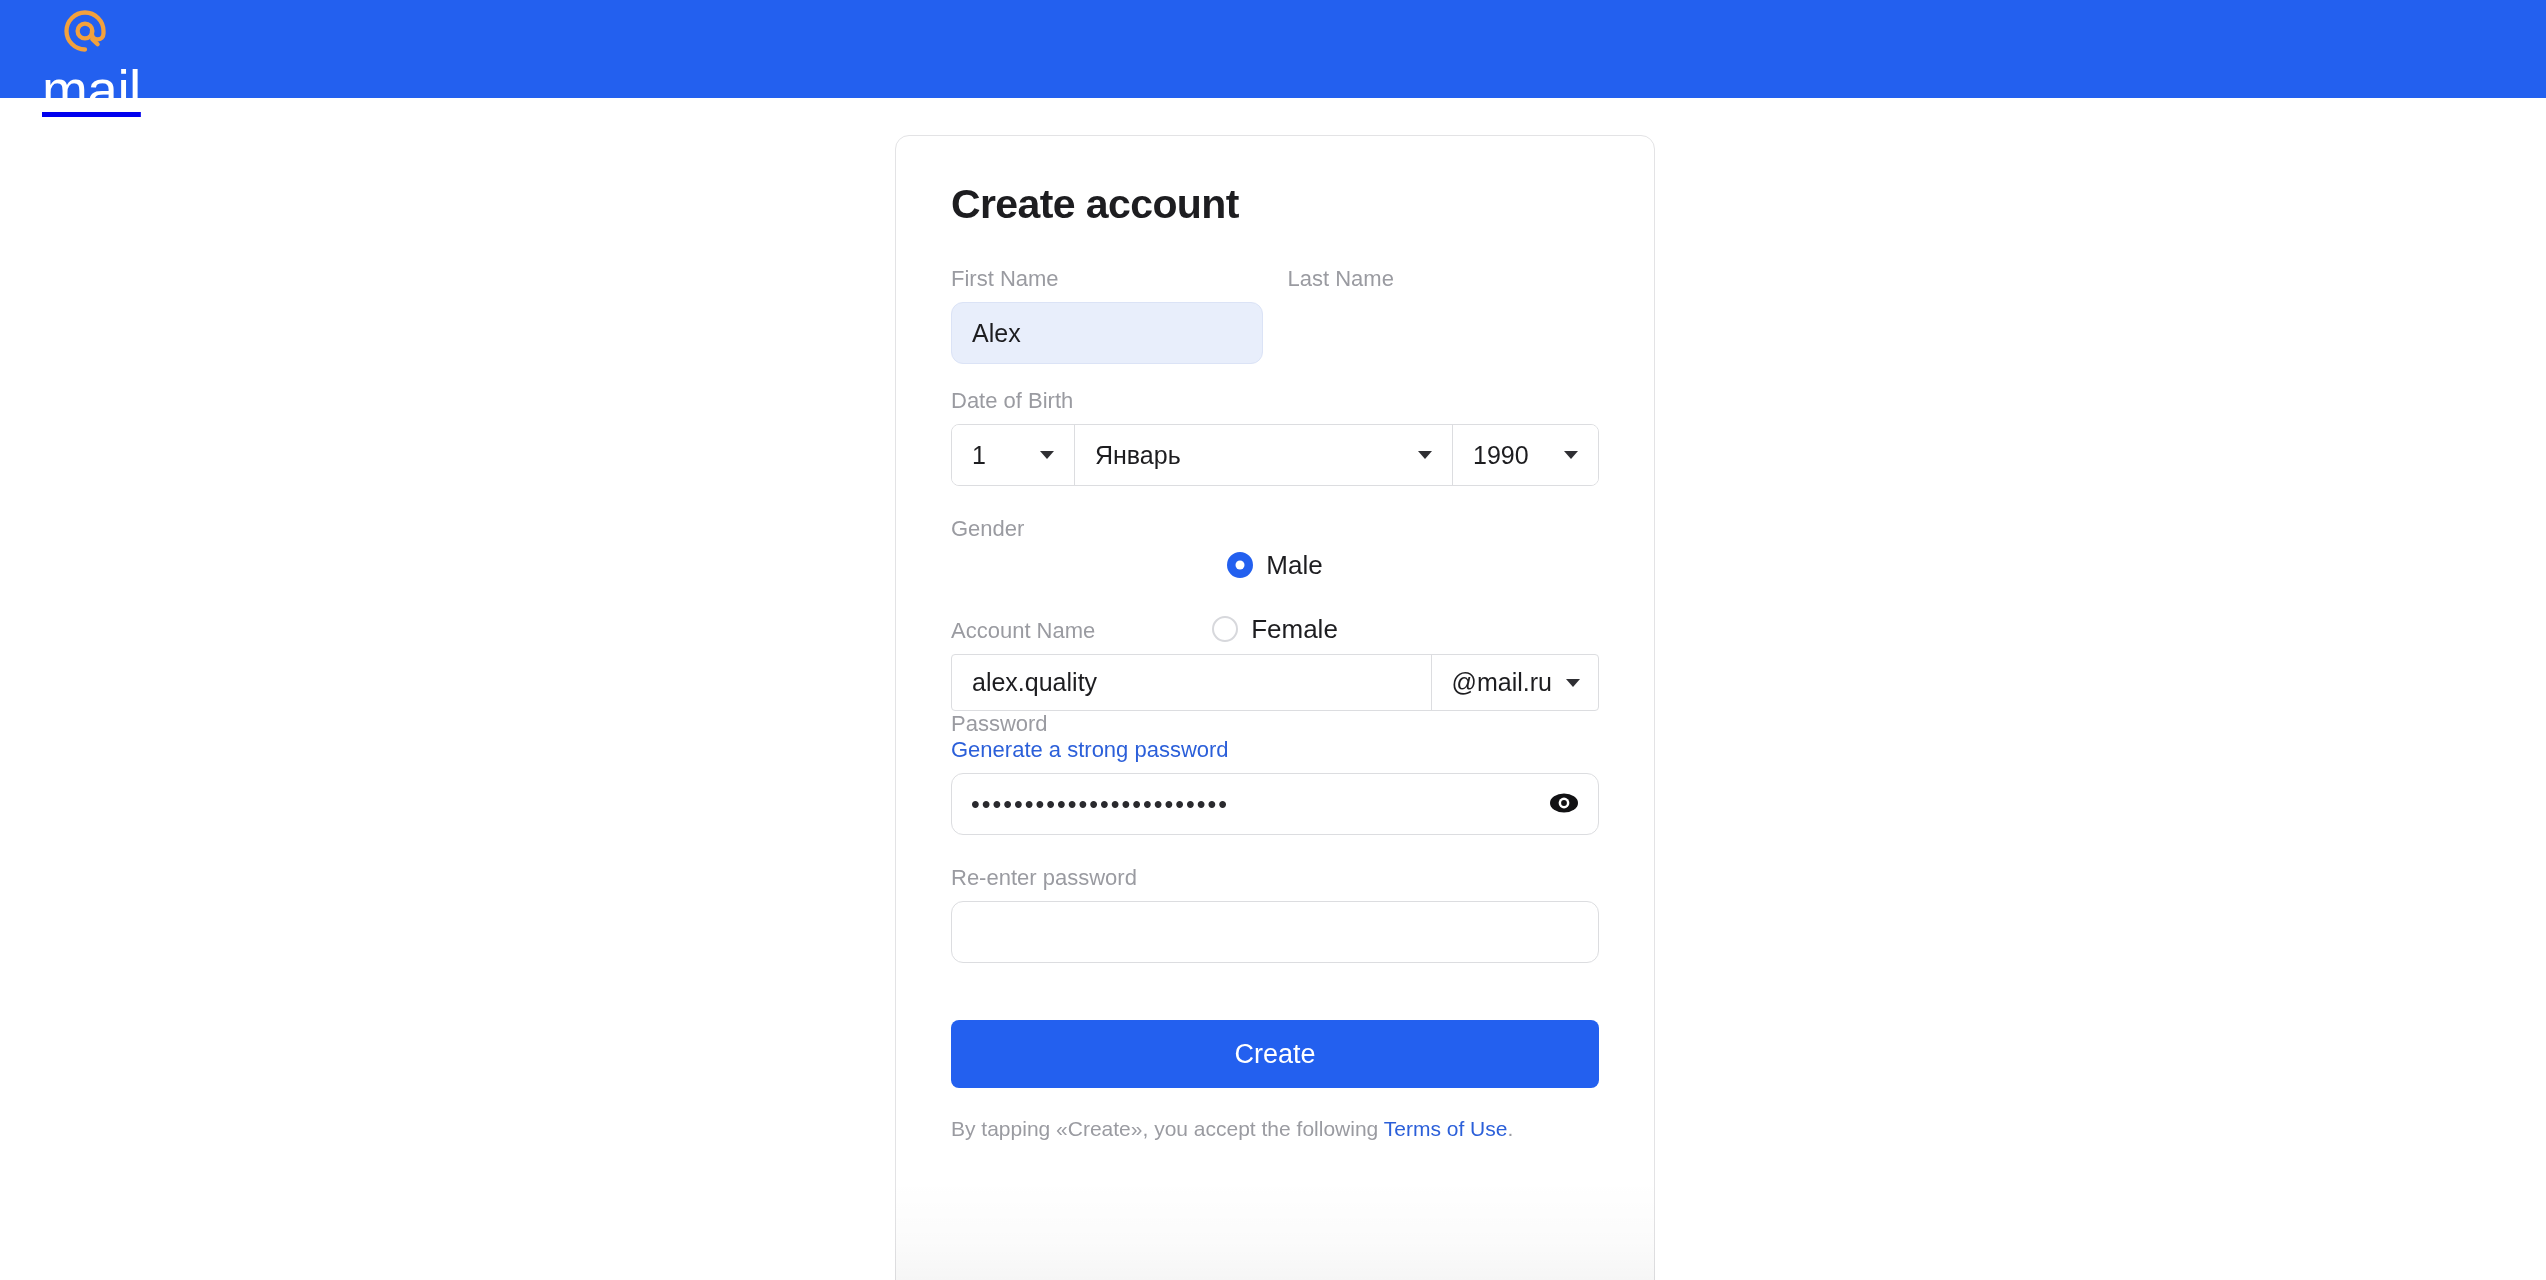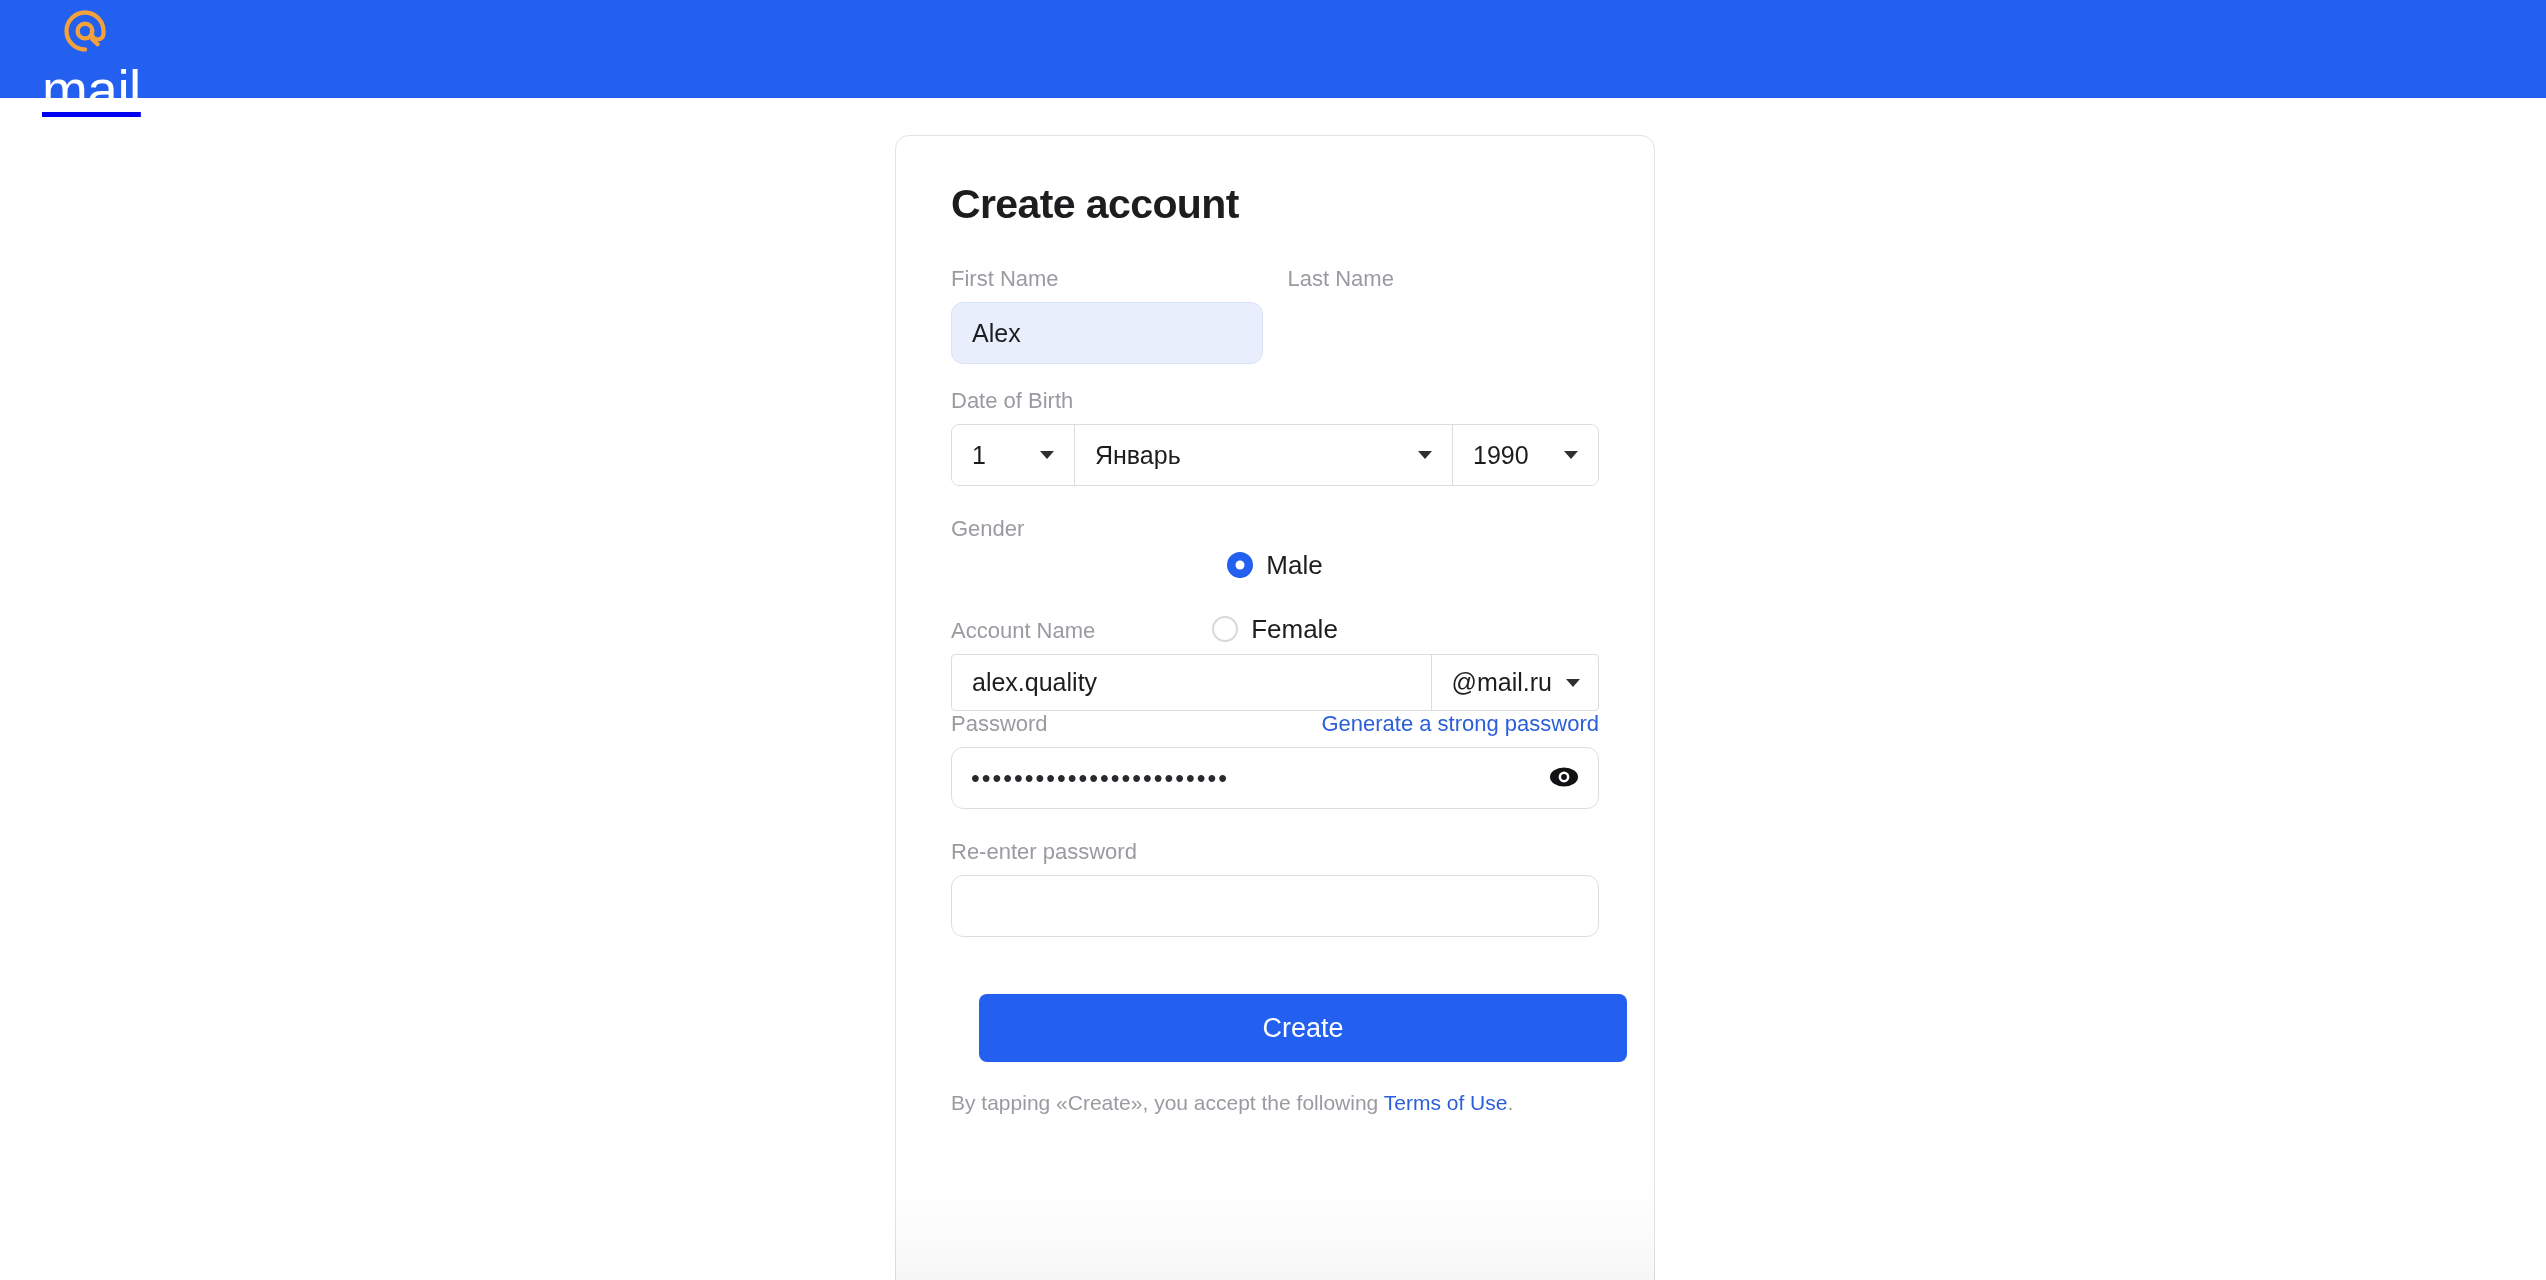--- a/index.html
+++ b/index.html
@@ -82,20 +82,21 @@
     line-height: 26px;
     color: #9a9ba1;
     margin-bottom: 10px;
     font-weight: 400;
   }
   .label-row {
     display: flex;
     align-items: baseline;
     justify-content: space-between;
     margin-bottom: 10px;
+    flex-direction: column;
   }
   .label-row .field-label { margin-bottom: 0; }
   .link {
     font-size: 22px;
     line-height: 26px;
     color: #2b5fd9;
     text-decoration: none;
     cursor: pointer;
   }
 
@@ -278,21 +279,20 @@
     width: 100%;
     height: 68px;
     margin-top: 27px;
     background: #2360ef;
     border: none;
     border-radius: 8px;
     color: #ffffff;
     font-family: "Liberation Sans", sans-serif;
     font-size: 27px;
     cursor: pointer;
-    margin-left: 28px;
   }
   .terms {
     font-size: 21px;
     line-height: 26px;
     color: #9a9ba1;
     margin-top: 28px;
   }
   .terms a {
     color: #2b5fd9;
     text-decoration: none;

